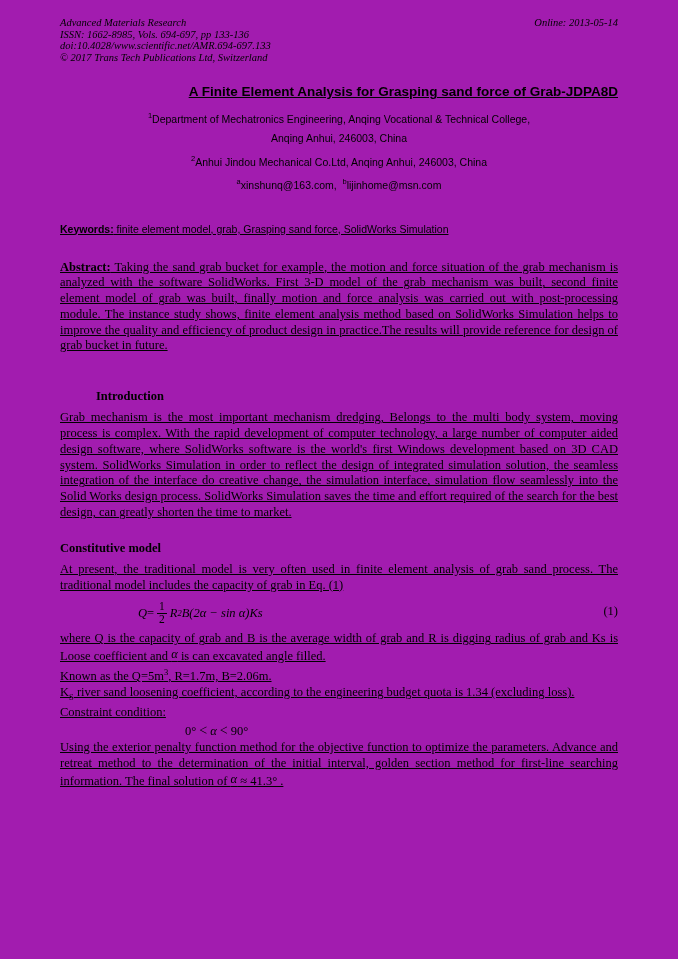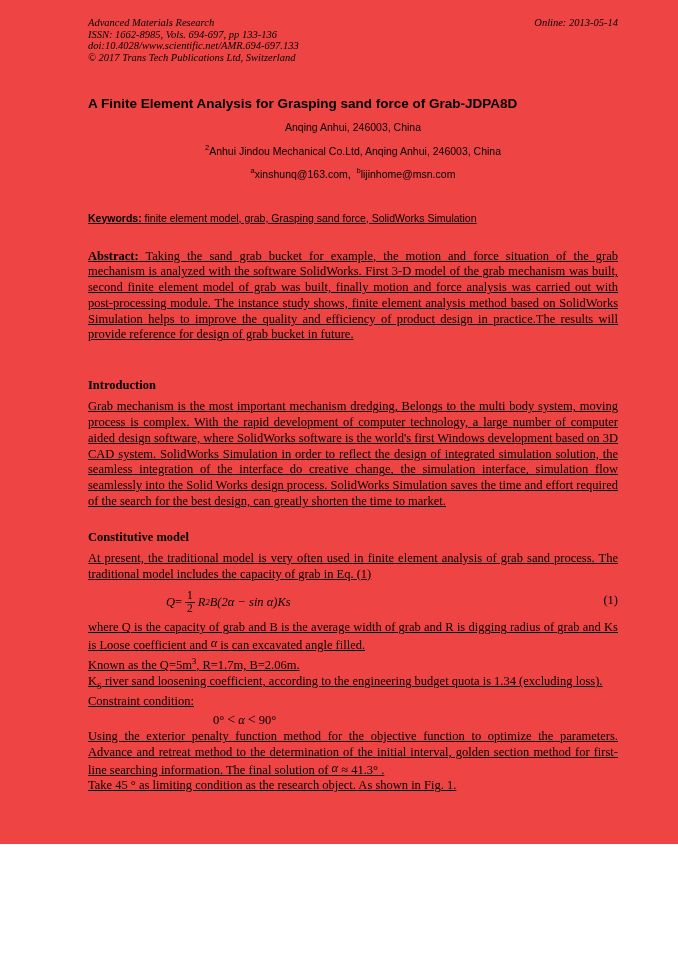--- a/index.html
+++ b/index.html
@@ -1,48 +1,48 @@
 <!DOCTYPE html>
 <html><head>
 <meta charset="utf-8">
 <style>
   html,body { margin:0; padding:0; background:#ffffff; }
   .page {
     position:relative;
-    width:678px; height:844px;
-    background:#ef4444;
+    width:678px; height:959px;
+    background:#a21caf;
     box-sizing:border-box;
-    padding:17px 60px 0 88px;
+    padding:17px 60px 0 60px;
     color:#000;
     font-family:"Liberation Serif","DejaVu Serif",serif;
   }
   
   .hdr { display:flex; justify-content:space-between; align-items:flex-start;
          font:italic 10.5px/11.5px "Liberation Serif","DejaVu Serif",serif; }
   .hdr-left div { white-space:nowrap; }
   .hdr-right { white-space:nowrap; }
   
-  .title { margin-top:32px; text-align:left;
-           font:bold 13.5px/17px "Liberation Sans","DejaVu Sans",sans-serif; }
+  .title { margin-top:20px; text-align:right;
+           font:bold 13.5px/17px "Liberation Sans","DejaVu Sans",sans-serif;text-decoration:underline; }
   .authors { margin-top:7px; text-align:center;
              font:12.5px/16px "Liberation Sans","DejaVu Sans",sans-serif; }
   .authors sup { font-size:8px; }
   .affil { margin-top:6px; text-align:center;
            font:10.5px/19.5px "Liberation Sans","DejaVu Sans",sans-serif; }
   .affil sup { font-size:7.5px; }
   
   .keywords { margin-top:27px;
               font:10.5px/14px "Liberation Sans","DejaVu Sans",sans-serif;text-decoration:underline; }
   .bold { font-weight:bold; }
   
   .para { font:12.5px/15.8px "Liberation Serif","DejaVu Serif",serif;
           text-align:justify; margin:0;text-decoration:underline; }
   .abstract { margin-top:24px; }
   .sec-head { margin:0; font:bold 12.5px/16px "Liberation Serif","DejaVu Serif",serif; }
-  .gap-lg { margin-top:34px; }
+  .gap-lg { margin-top:34px;margin-left:36px; }
   .gap-md { margin-top:19px; }
   .gap-sm { margin-top:6px; }
   
   .eq-row { position:relative; margin:5px 0 3px 78px; height:30px;
             font:12.5px/30px "Liberation Serif","DejaVu Serif",serif;
             display:flex; align-items:center; }
   .var { font-style:italic; }
   .frac { display:inline-flex; flex-direction:column; align-items:center;
           font:11.5px/11.5px "Liberation Serif","DejaVu Serif",serif;
           margin:0 3px; }
@@ -70,20 +70,21 @@
       <div>doi:10.4028/www.scientific.net/AMR.694-697.133</div>
       <div>© 2017 Trans Tech Publications Ltd, Switzerland</div>
     </div>
     <div class="hdr-right">Online: 2013-05-14</div>
   </div>
 
   <div class="title">A Finite Element Analysis for Grasping sand force of Grab-JDPA8D</div>
 
 
   <div class="affil">
+    <div><sup>1</sup><span>Department of Mechatronics Engineering, Anqing Vocational &amp; Technical College,</span></div>
     <div>Anqing Anhui, 246003, China</div>
     <div><sup>2</sup><span>Anhui Jindou Mechanical Co.Ltd, Anqing Anhui, 246003, China</span></div>
     <div><sup>a</sup><span>xinshunq@163.com,</span>&nbsp;&nbsp;<sup>b</sup><span>lijinhome@msn.com</span></div>
   </div>
 
   <div class="keywords">
     <span class="bold">Keywords:</span><span> finite element model, grab, Grasping sand force, SolidWorks Simulation</span>
   </div>
 
   <p class="para abstract">
@@ -125,15 +126,14 @@
 
   <p class="para">Constraint condition:</p>
   <div class="constraint">
     <span>0°</span><span class="lt">&lt;</span><span class="var">α</span><span class="lt">&lt;</span><span>90°</span>
   </div>
 
   <p class="para">
     <span>Using the exterior penalty function method for the objective function to optimize the parameters. Advance and retreat method to the determination of the initial interval, golden section method for first-line searching information. The final solution of </span><span class="inline-alpha">α</span><span> ≈ 41.3° .</span>
   </p>
 
-  <p class="para">Take 45 ° as limiting condition as the research object. As shown in Fig. 1.</p>
 
 </div>
 
 </body></html>

